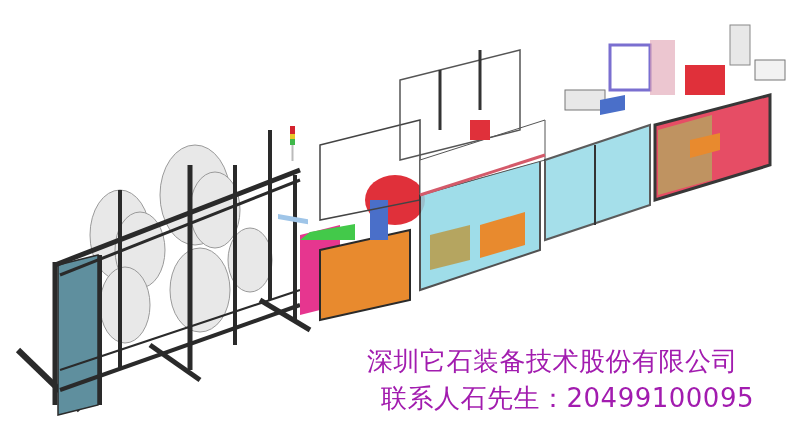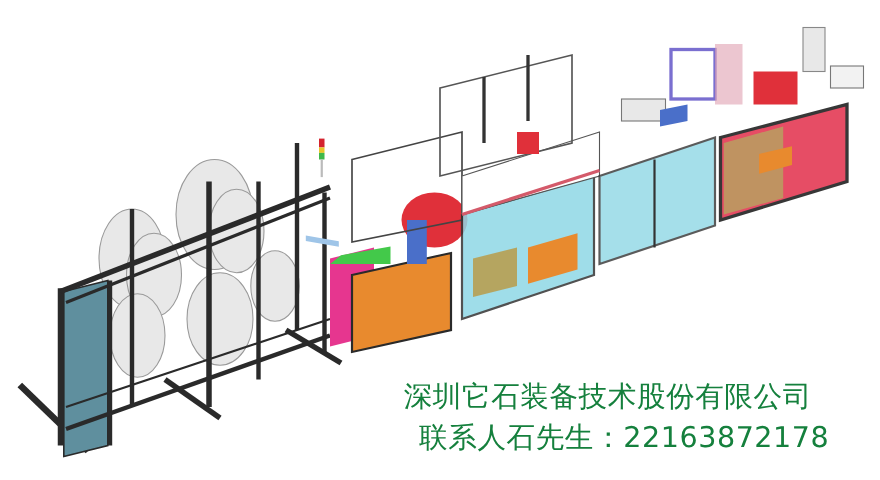--- a/index.html
+++ b/index.html
@@ -1,20 +1,20 @@
 <!DOCTYPE html>
 <html><head>
 <meta charset="utf-8">
 <style>
   html, body { margin: 0; padding: 0; background: #ffffff; }
   body { width: 800px; height: 436px; overflow: hidden; position: relative;
          font-family: "DejaVu Sans", sans-serif; }
   .scene { position: absolute; left: 0; top: 0; width: 800px; height: 436px; }
   .caption { position: absolute; left: 367px; top: 343px; width: 400px;
-             color: #15803d; text-shadow: 0 0 3px #fff, 0 0 3px #fff; }
+             color: #a21caf; text-shadow: 0 0 3px #fff, 0 0 3px #fff; }
   .caption .line1 { font-size: 26px; letter-spacing: 0.5px; line-height: 36px; white-space: nowrap; }
   .caption .line2 { font-size: 26px; letter-spacing: 0.5px; line-height: 38px; white-space: nowrap; padding-left: 14px; }
 </style>
 </head>
 <body>
 
 <svg class="scene" viewBox="0 0 800 436" xmlns="http://www.w3.org/2000/svg">
   <g stroke="#2a2a2a" fill="none">
 
     <path d="M18 350 L80 410" stroke-width="6"></path>
@@ -89,14 +89,14 @@
     <rect x="610" y="45" width="40" height="45" fill="none" stroke="#7a6fd0" stroke-width="3"></rect>
     <rect x="685" y="65" width="40" height="30" fill="#e0303a"></rect>
     <rect x="650" y="40" width="25" height="55" fill="#e0a0b0" opacity="0.6"></rect>
     <rect x="730" y="25" width="20" height="40" fill="#e8e8e8" stroke="#888"></rect>
     <rect x="755" y="60" width="30" height="20" fill="#f2f2f2" stroke="#777"></rect>
   </g>
 </svg>
 
 <div class="caption">
   <div class="line1">深圳它石装备技术股份有限公司</div>
-  <div class="line2">联系人石先生：22163872178</div>
+  <div class="line2">联系人石先生：20499100095</div>
 </div>
 
 </body></html>

